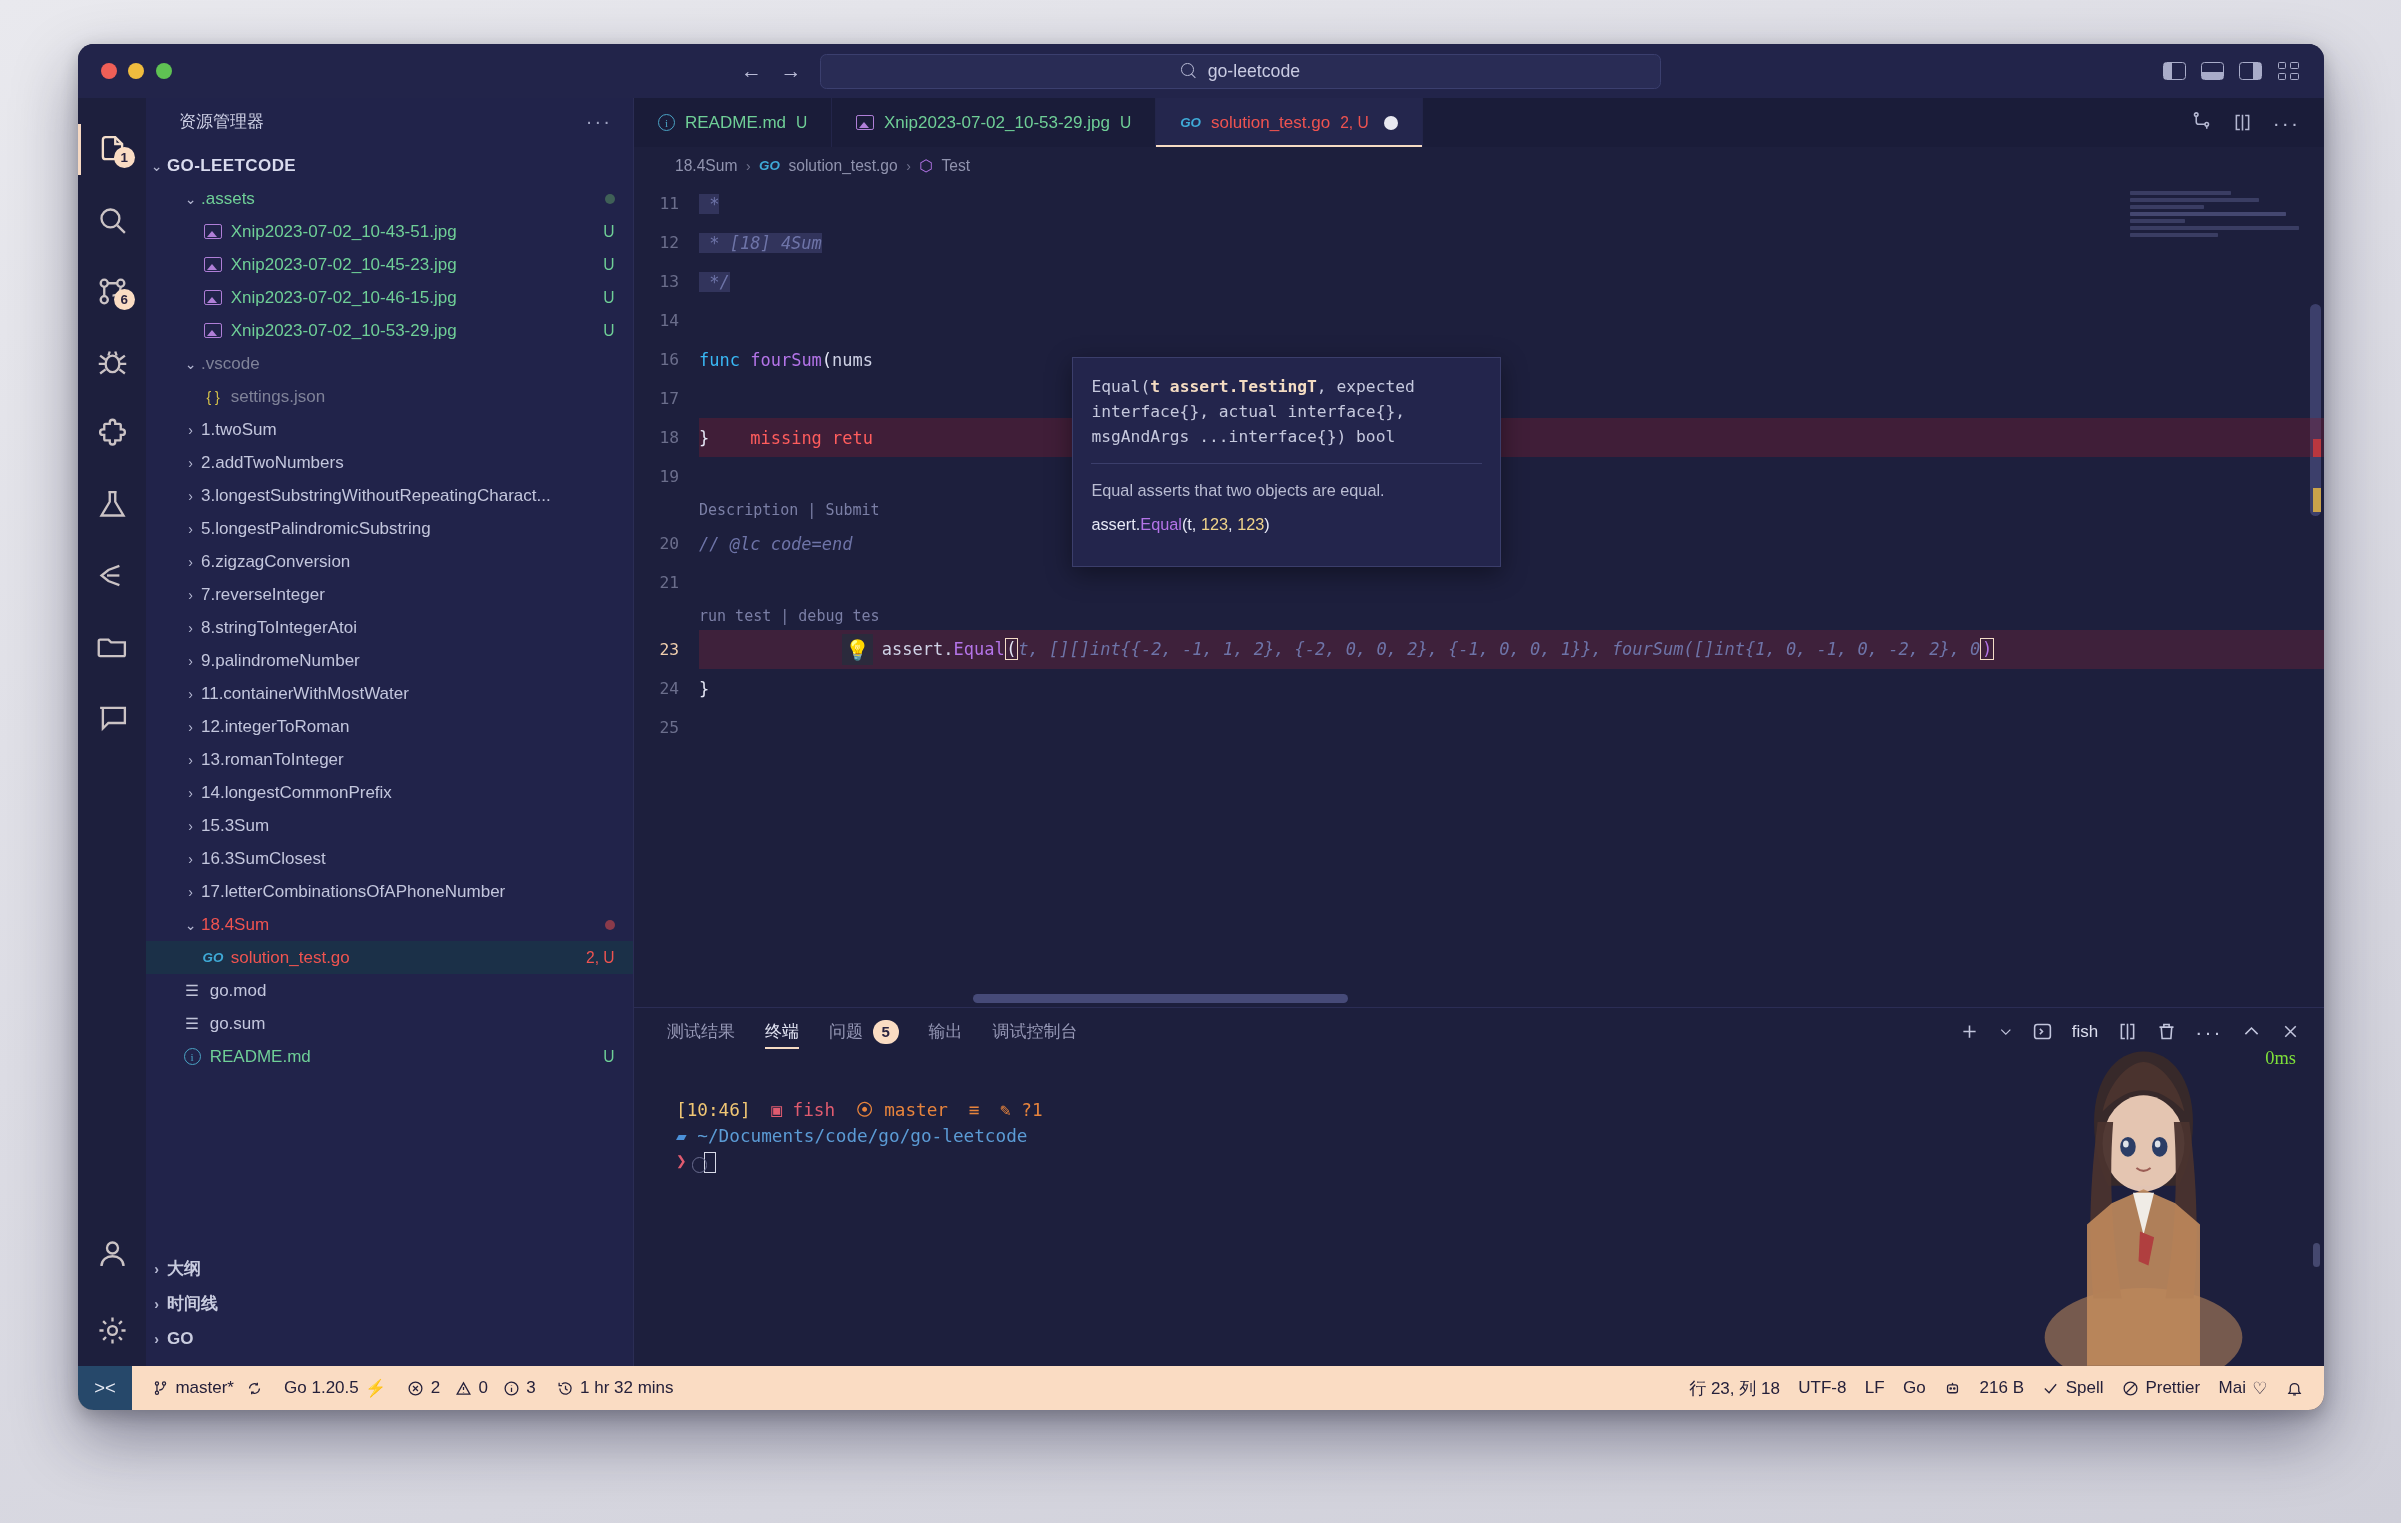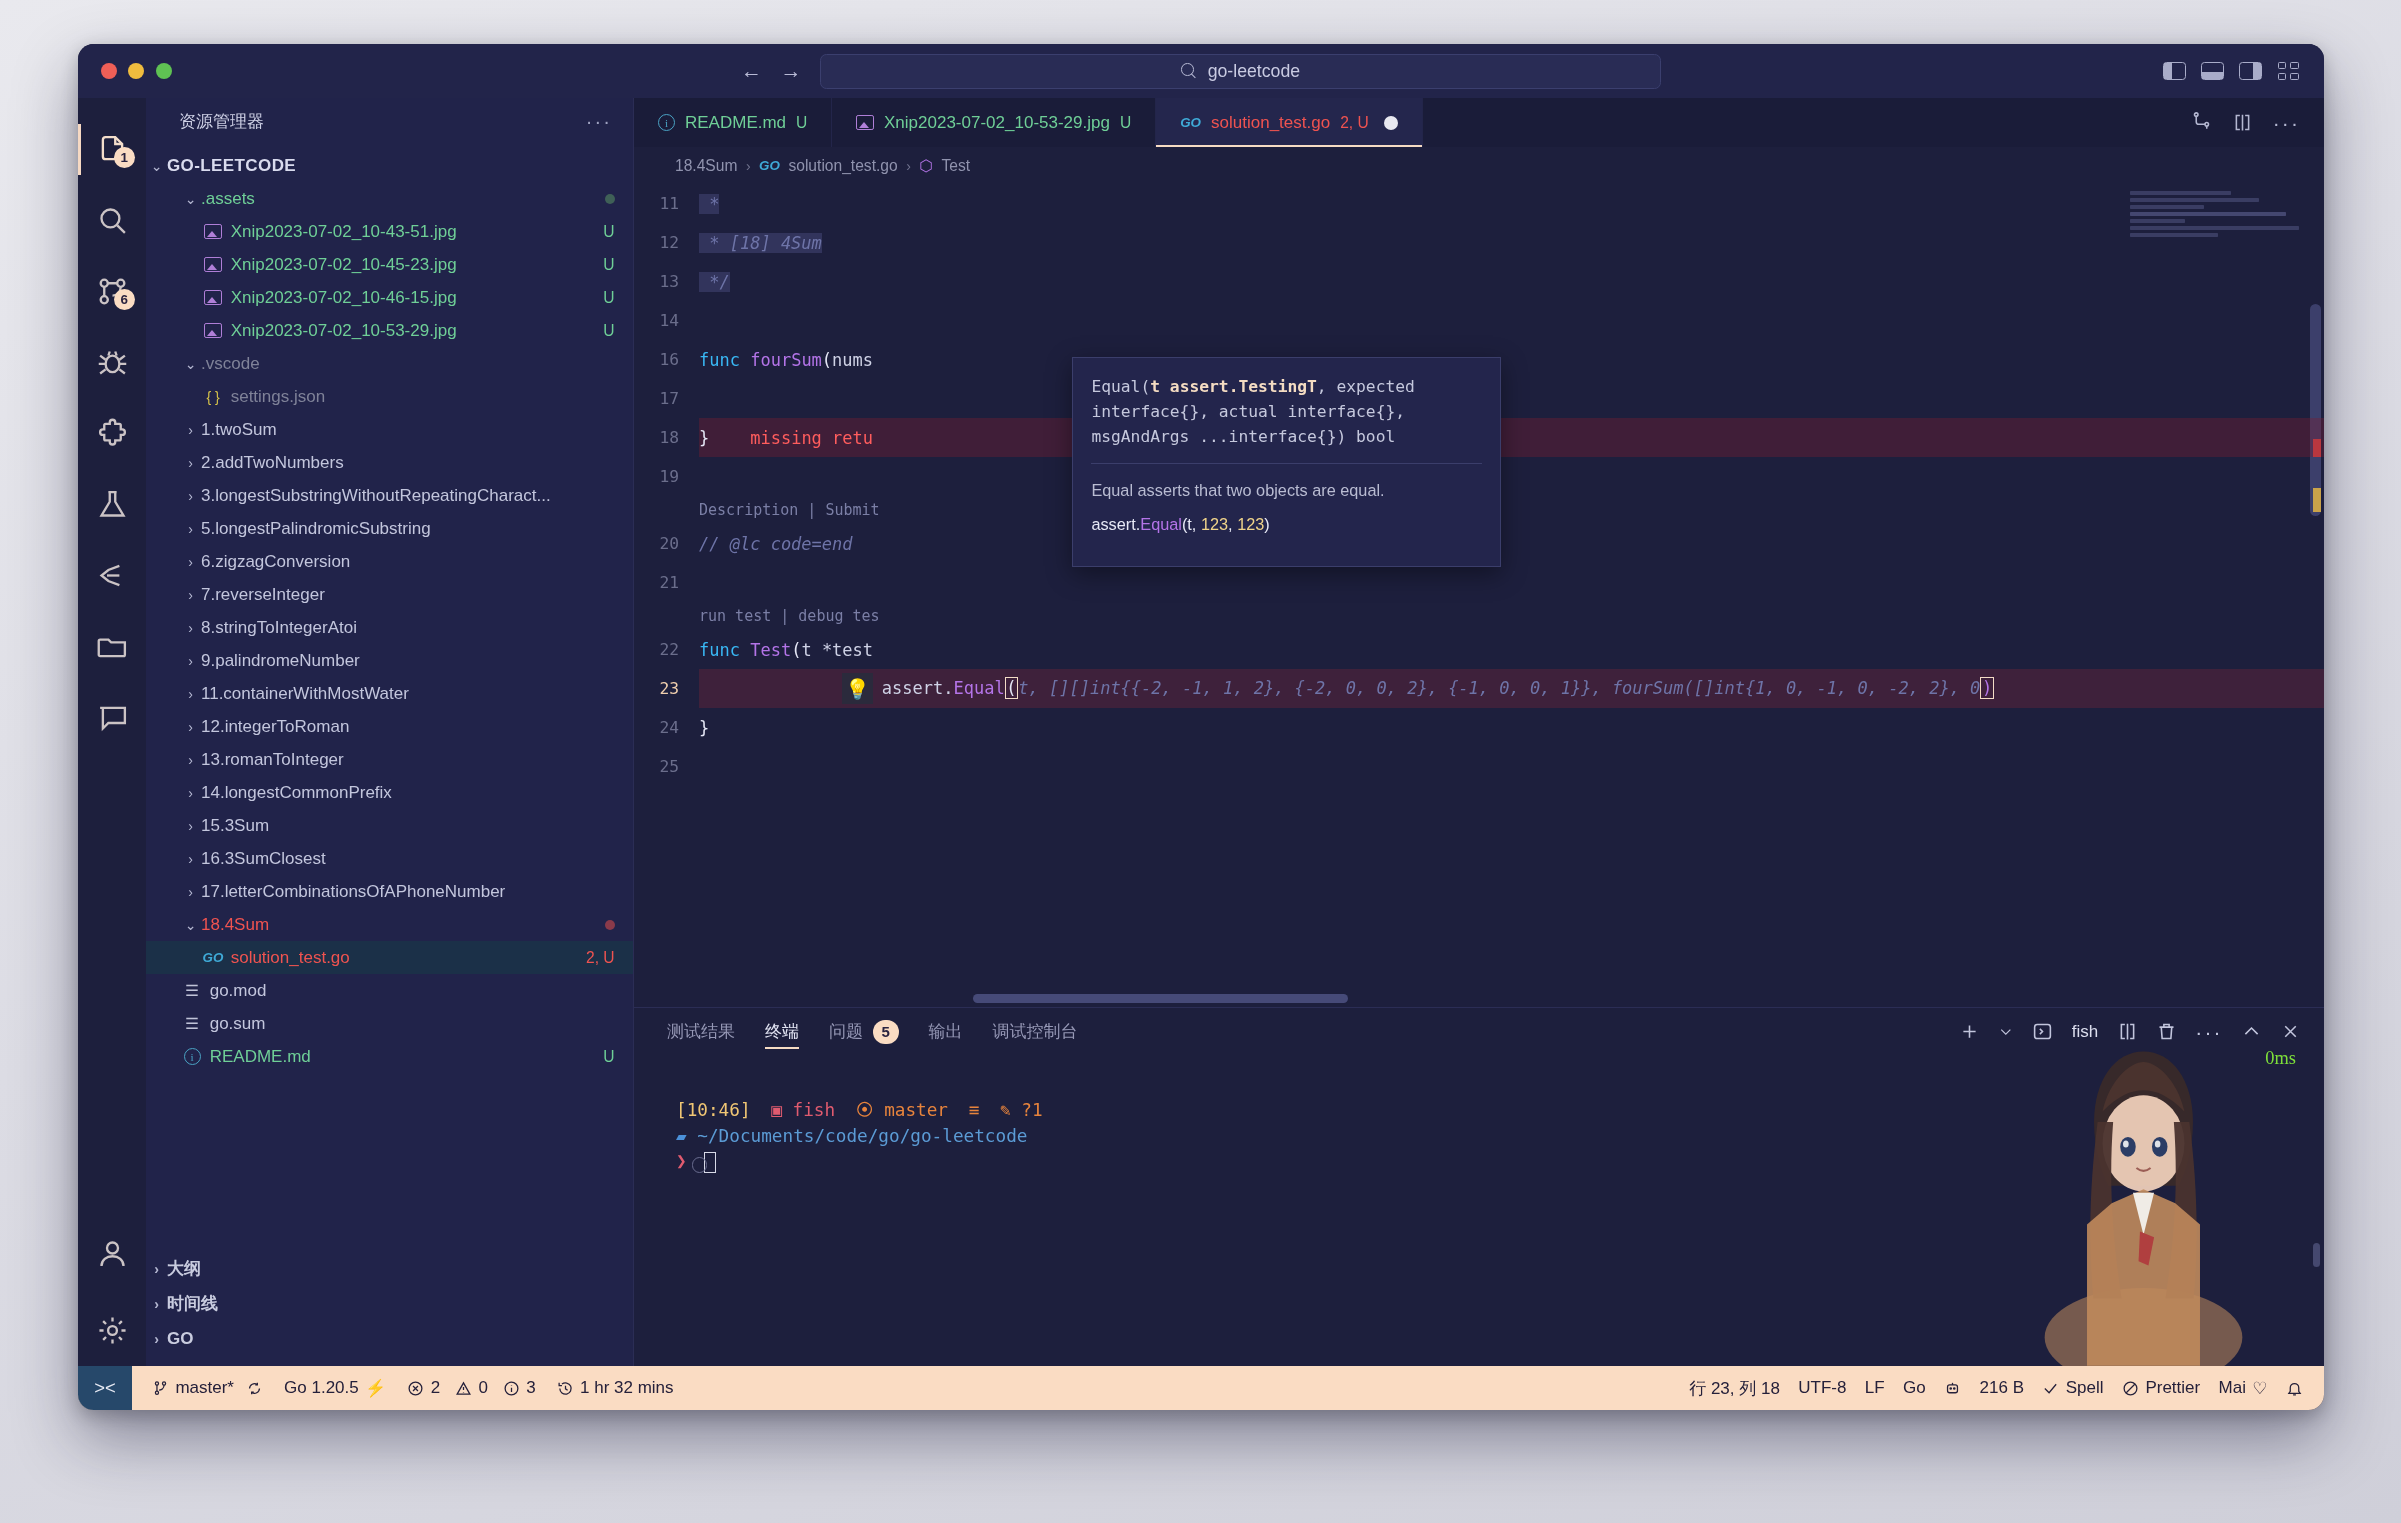--- a/index.html
+++ b/index.html
@@ -641,24 +641,20 @@
             <span class="ln">20</span>
             <span class="ctext cm">// @lc code=end</span>
           </div>
           <div class="cline">
             <span class="ln">21</span>
             <span class="ctext"></span>
           </div>
           <div class="cline" style="height:28px">
             <span class="ln"></span>
             <span class="lens">run test | debug tes</span>
-          </div>
-          <div class="cline">
-            <span class="ln">22</span>
-            <span class="ctext"><span class="kw">func</span> <span class="fn">Test</span><span class="punc">(</span>t *test</span>
           </div>
           <div class="cline">
             <span class="err-line" style="background:rgba(110,35,58,.42)"></span>
             <span class="ln cur" style="position:relative">23</span>
             <span class="ctext" style="position:relative">
               <span class="bulb">💡</span><span>assert.</span><span class="fn">Equal</span><span class="curbrace punc">(</span><span class="cm">t, [][]int{{-2, -1, 1, 2}, {-2, 0, 0, 2}, {-1, 0, 0, 1}}, fourSum([]int{1, 0, -1, 0, -2, 2}, 0</span><span class="curbrace punc" style="color:#b474e8">)</span>
             </span>
           </div>
           <div class="cline">
             <span class="ln">24</span>

